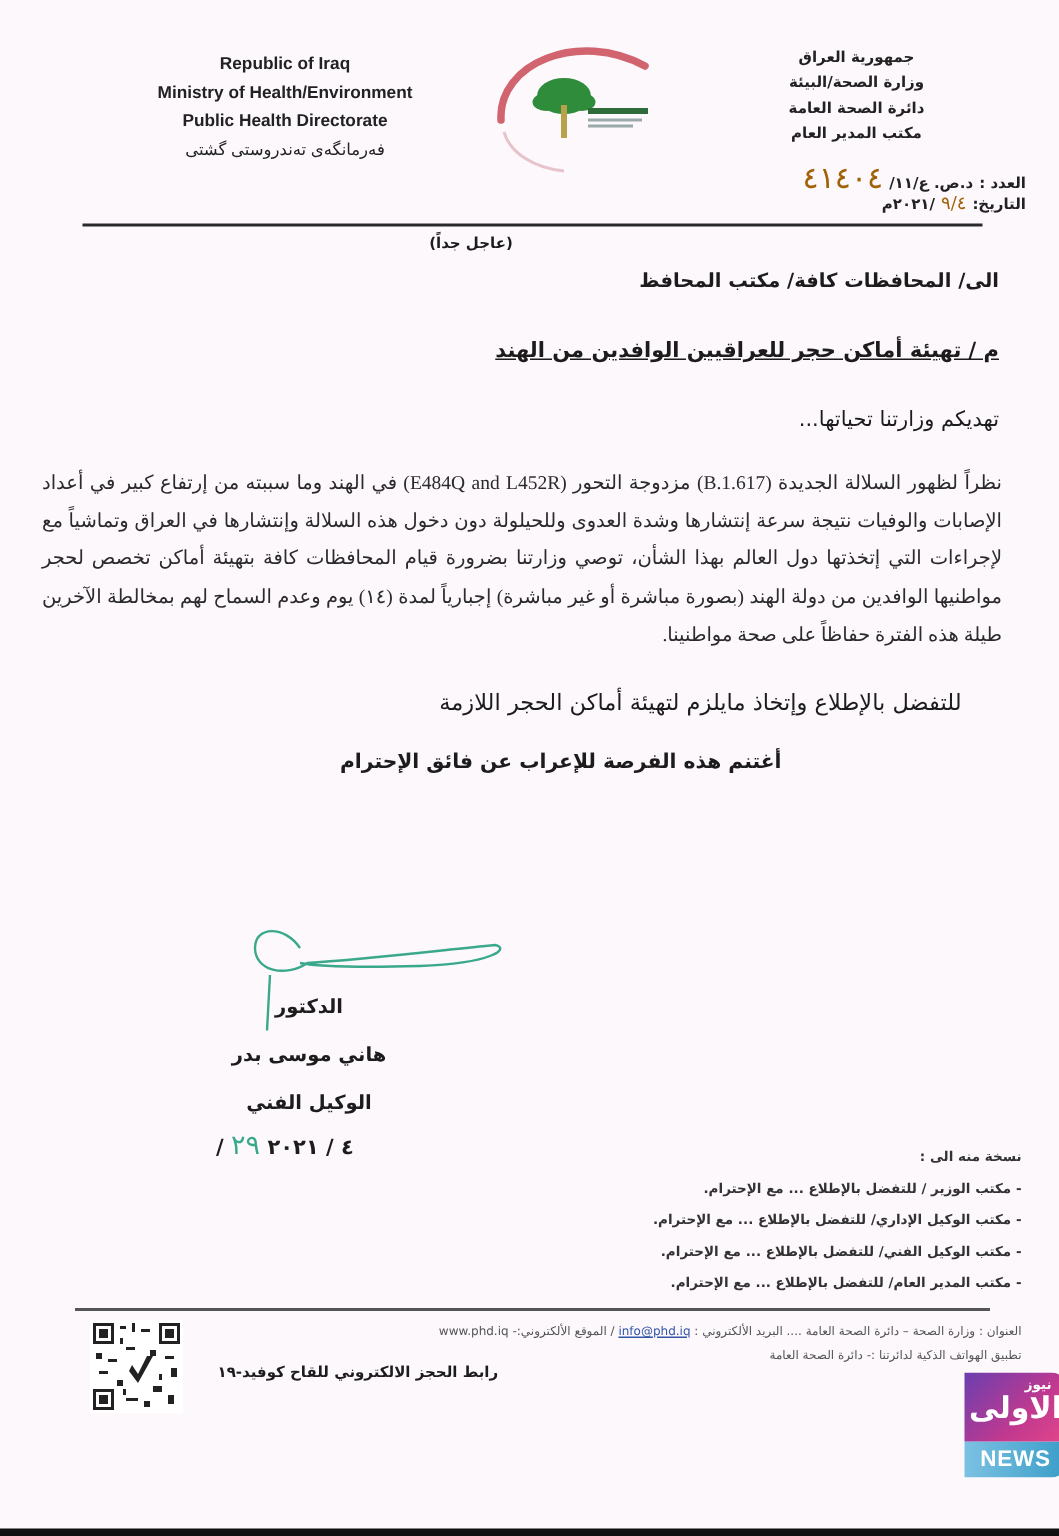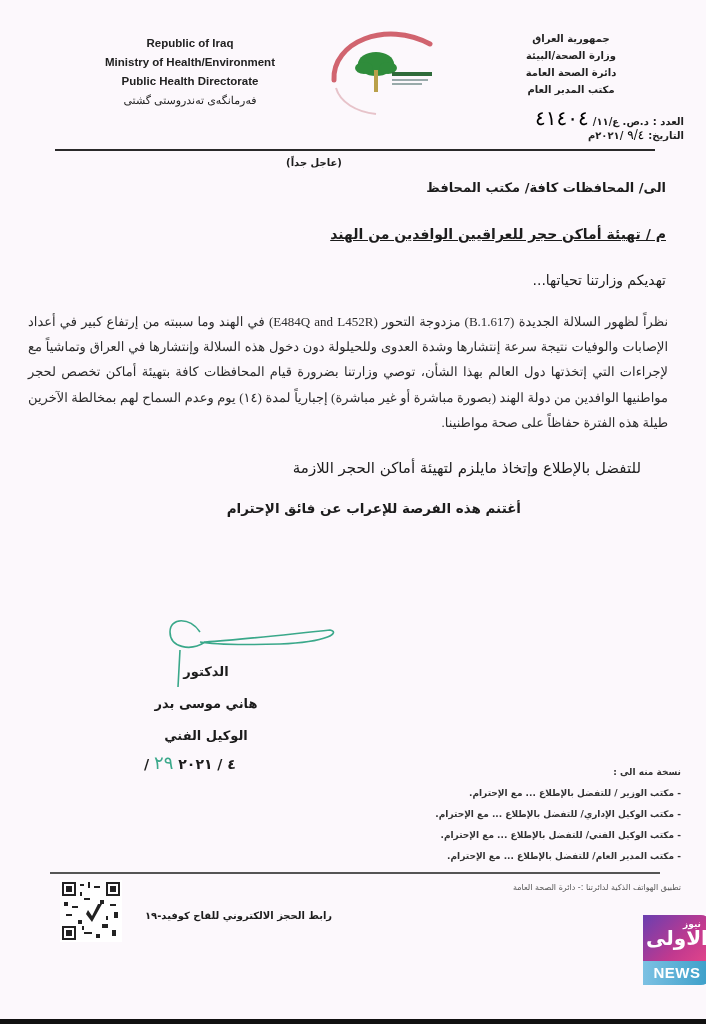--- a/index.html
+++ b/index.html
@@ -10,21 +10,21 @@
     color: #1c1c1c;
   }
   .page { position: absolute; left: 0; top: 0; width: 706px; height: 1019px; background: #fcf8fc; }
   .bottom-strip { position: absolute; left: 0; top: 1019px; width: 706px; height: 5px; background: #111; }
   .abs { position: absolute; }
   .rtl { direction: rtl; text-align: right; }
   .en-header { left: 60px; top: 34px; width: 260px; text-align: center; font-family: "Liberation Sans", sans-serif; font-weight: bold; font-size: 11.5px; line-height: 19px; color: #222; }
   .en-header .kurdish { font-weight: normal; font-size: 11px; direction: rtl; }
   .ar-header { right: 50px; top: 30px; width: 170px; text-align: center; font-size: 10px; line-height: 17px; font-weight: bold; color: #222; }
   .ref-line { right: 22px; width: 210px; font-size: 10px; font-weight: bold; color: #222; display: flex; direction: rtl; align-items: baseline; gap: 4px; }
-  .hand { font-family: "DejaVu Serif", serif; color: #000000; font-weight: normal; }
+  .hand { font-family: "DejaVu Serif", serif; color: #a16207; font-weight: normal; }
   .hand.big { font-size: 20px; letter-spacing: 1px; }
   .hand.med { font-size: 12px; }
   .rule { left: 55px; top: 149px; width: 600px; height: 2px; background: #2a2a2a; }
   .logo { left: 326px; top: 22px; width: 120px; height: 100px; }
   .urgent { left: 0; width: 628px; top: 157px; text-align: center; font-size: 10px; font-weight: bold; }
   .to-line { right: 40px; top: 180px; font-size: 13px; font-weight: bold; }
   .subject { right: 40px; top: 226px; font-size: 14px; font-weight: bold; text-decoration: underline; }
   .greeting { right: 40px; top: 252px; font-size: 14px; font-weight: normal; margin-top: 20px; }
   .body-text { right: 38px; top: 309px; width: 640px; font-family: "Liberation Serif", serif; font-size: 13px; line-height: 25.2px; text-align: justify; text-align-last: right; direction: rtl; color: #2b2b2b; }
   .closing1 { right: 65px; top: 459px; font-size: 15px; font-weight: normal; }
@@ -115,20 +115,26 @@
     <div>نسخة منه الى :</div>
     <div>- مكتب الوزير / للتفضل بالإطلاع ... مع الإحترام.</div>
     <div>- مكتب الوكيل الإداري/ للتفضل بالإطلاع ... مع الإحترام.</div>
     <div>- مكتب الوكيل الفني/ للتفضل بالإطلاع ... مع الإحترام.</div>
     <div>- مكتب المدير العام/ للتفضل بالإطلاع ... مع الإحترام.</div>
   </div>
 
   <div class="abs footer-rule"></div>
 
   <div class="abs footer rtl">
+    <div>
+      <span>العنوان : وزارة الصحة – دائرة الصحة العامة .... البريد الألكتروني :</span>
+      <span class="email">info@phd.iq</span>
+      <span>/ الموقع الألكتروني:-</span>
+      <span>www.phd.iq</span>
+    </div>
     <div>تطبيق الهواتف الذكية لدائرتنا :- دائرة الصحة العامة</div>
   </div>
 
   <svg class="abs qr" viewBox="0 0 31 31">
     <rect width="31" height="31" fill="#fff"></rect>
     <g fill="#222">
       <rect x="1" y="1" width="7" height="7"></rect>
         <rect x="2" y="2" width="5" height="5" fill="#fff"></rect>
         <rect x="3" y="3" width="3" height="3"></rect>
       <rect x="23" y="1" width="7" height="7"></rect>

